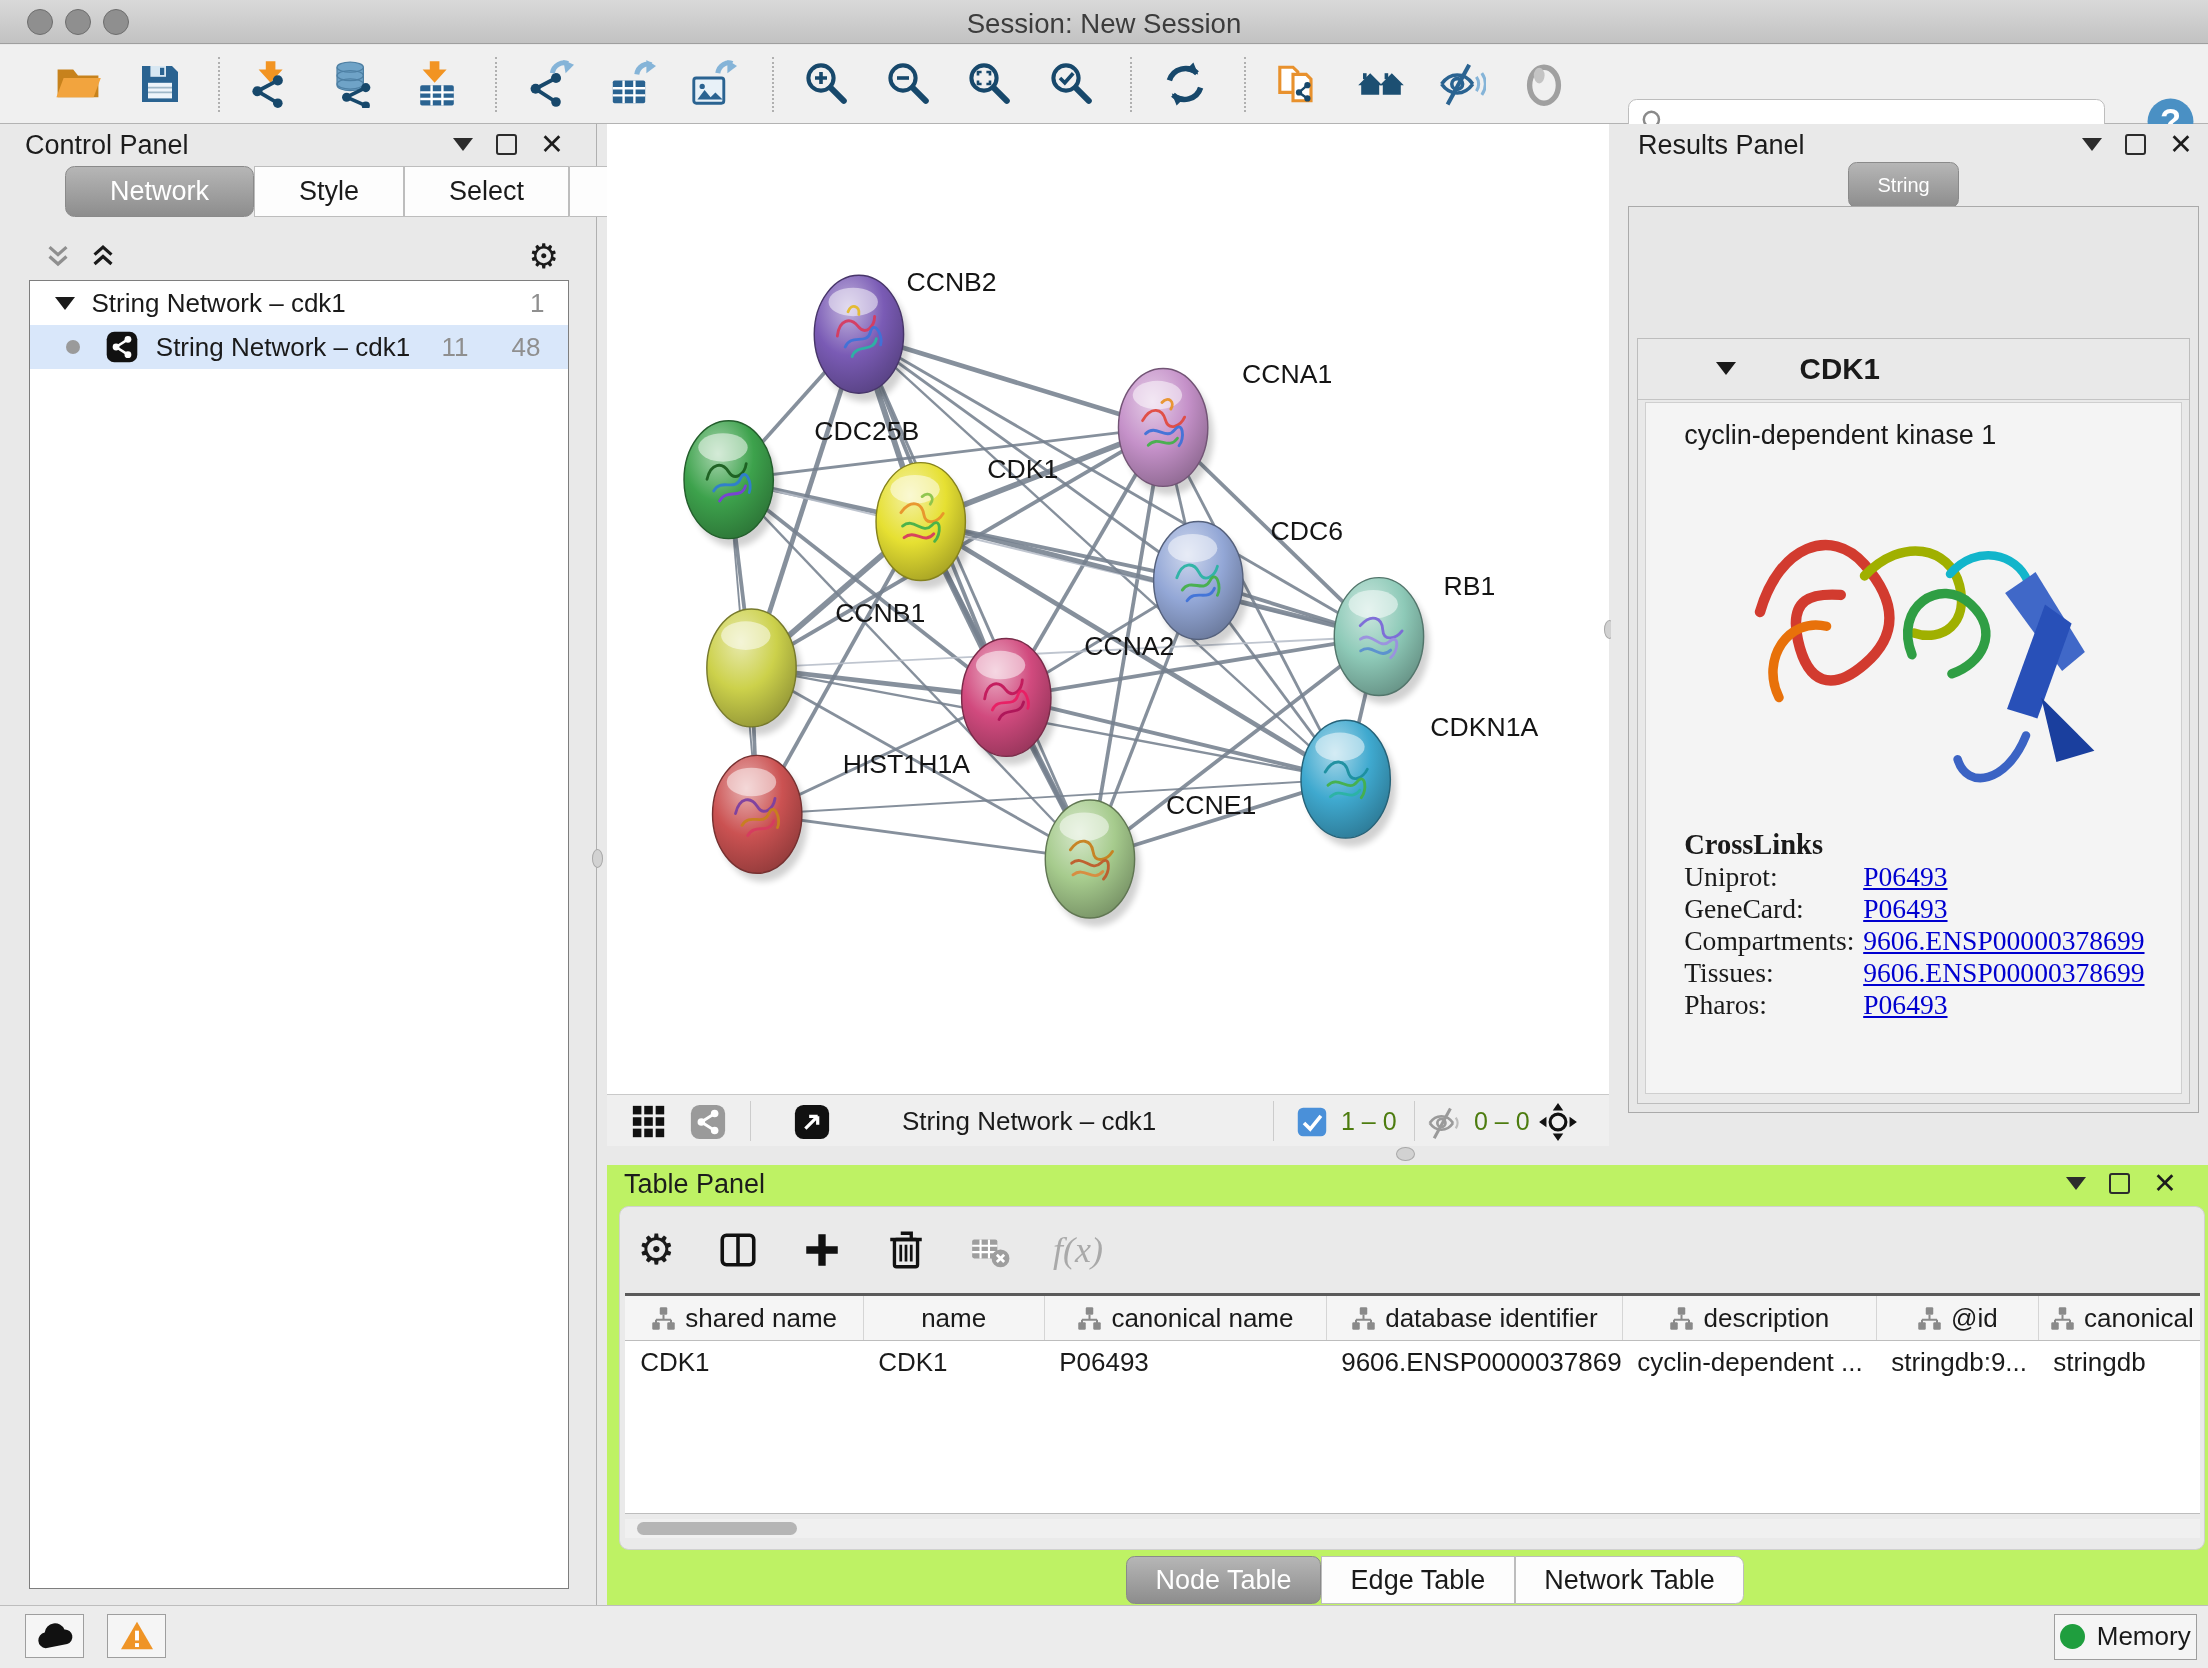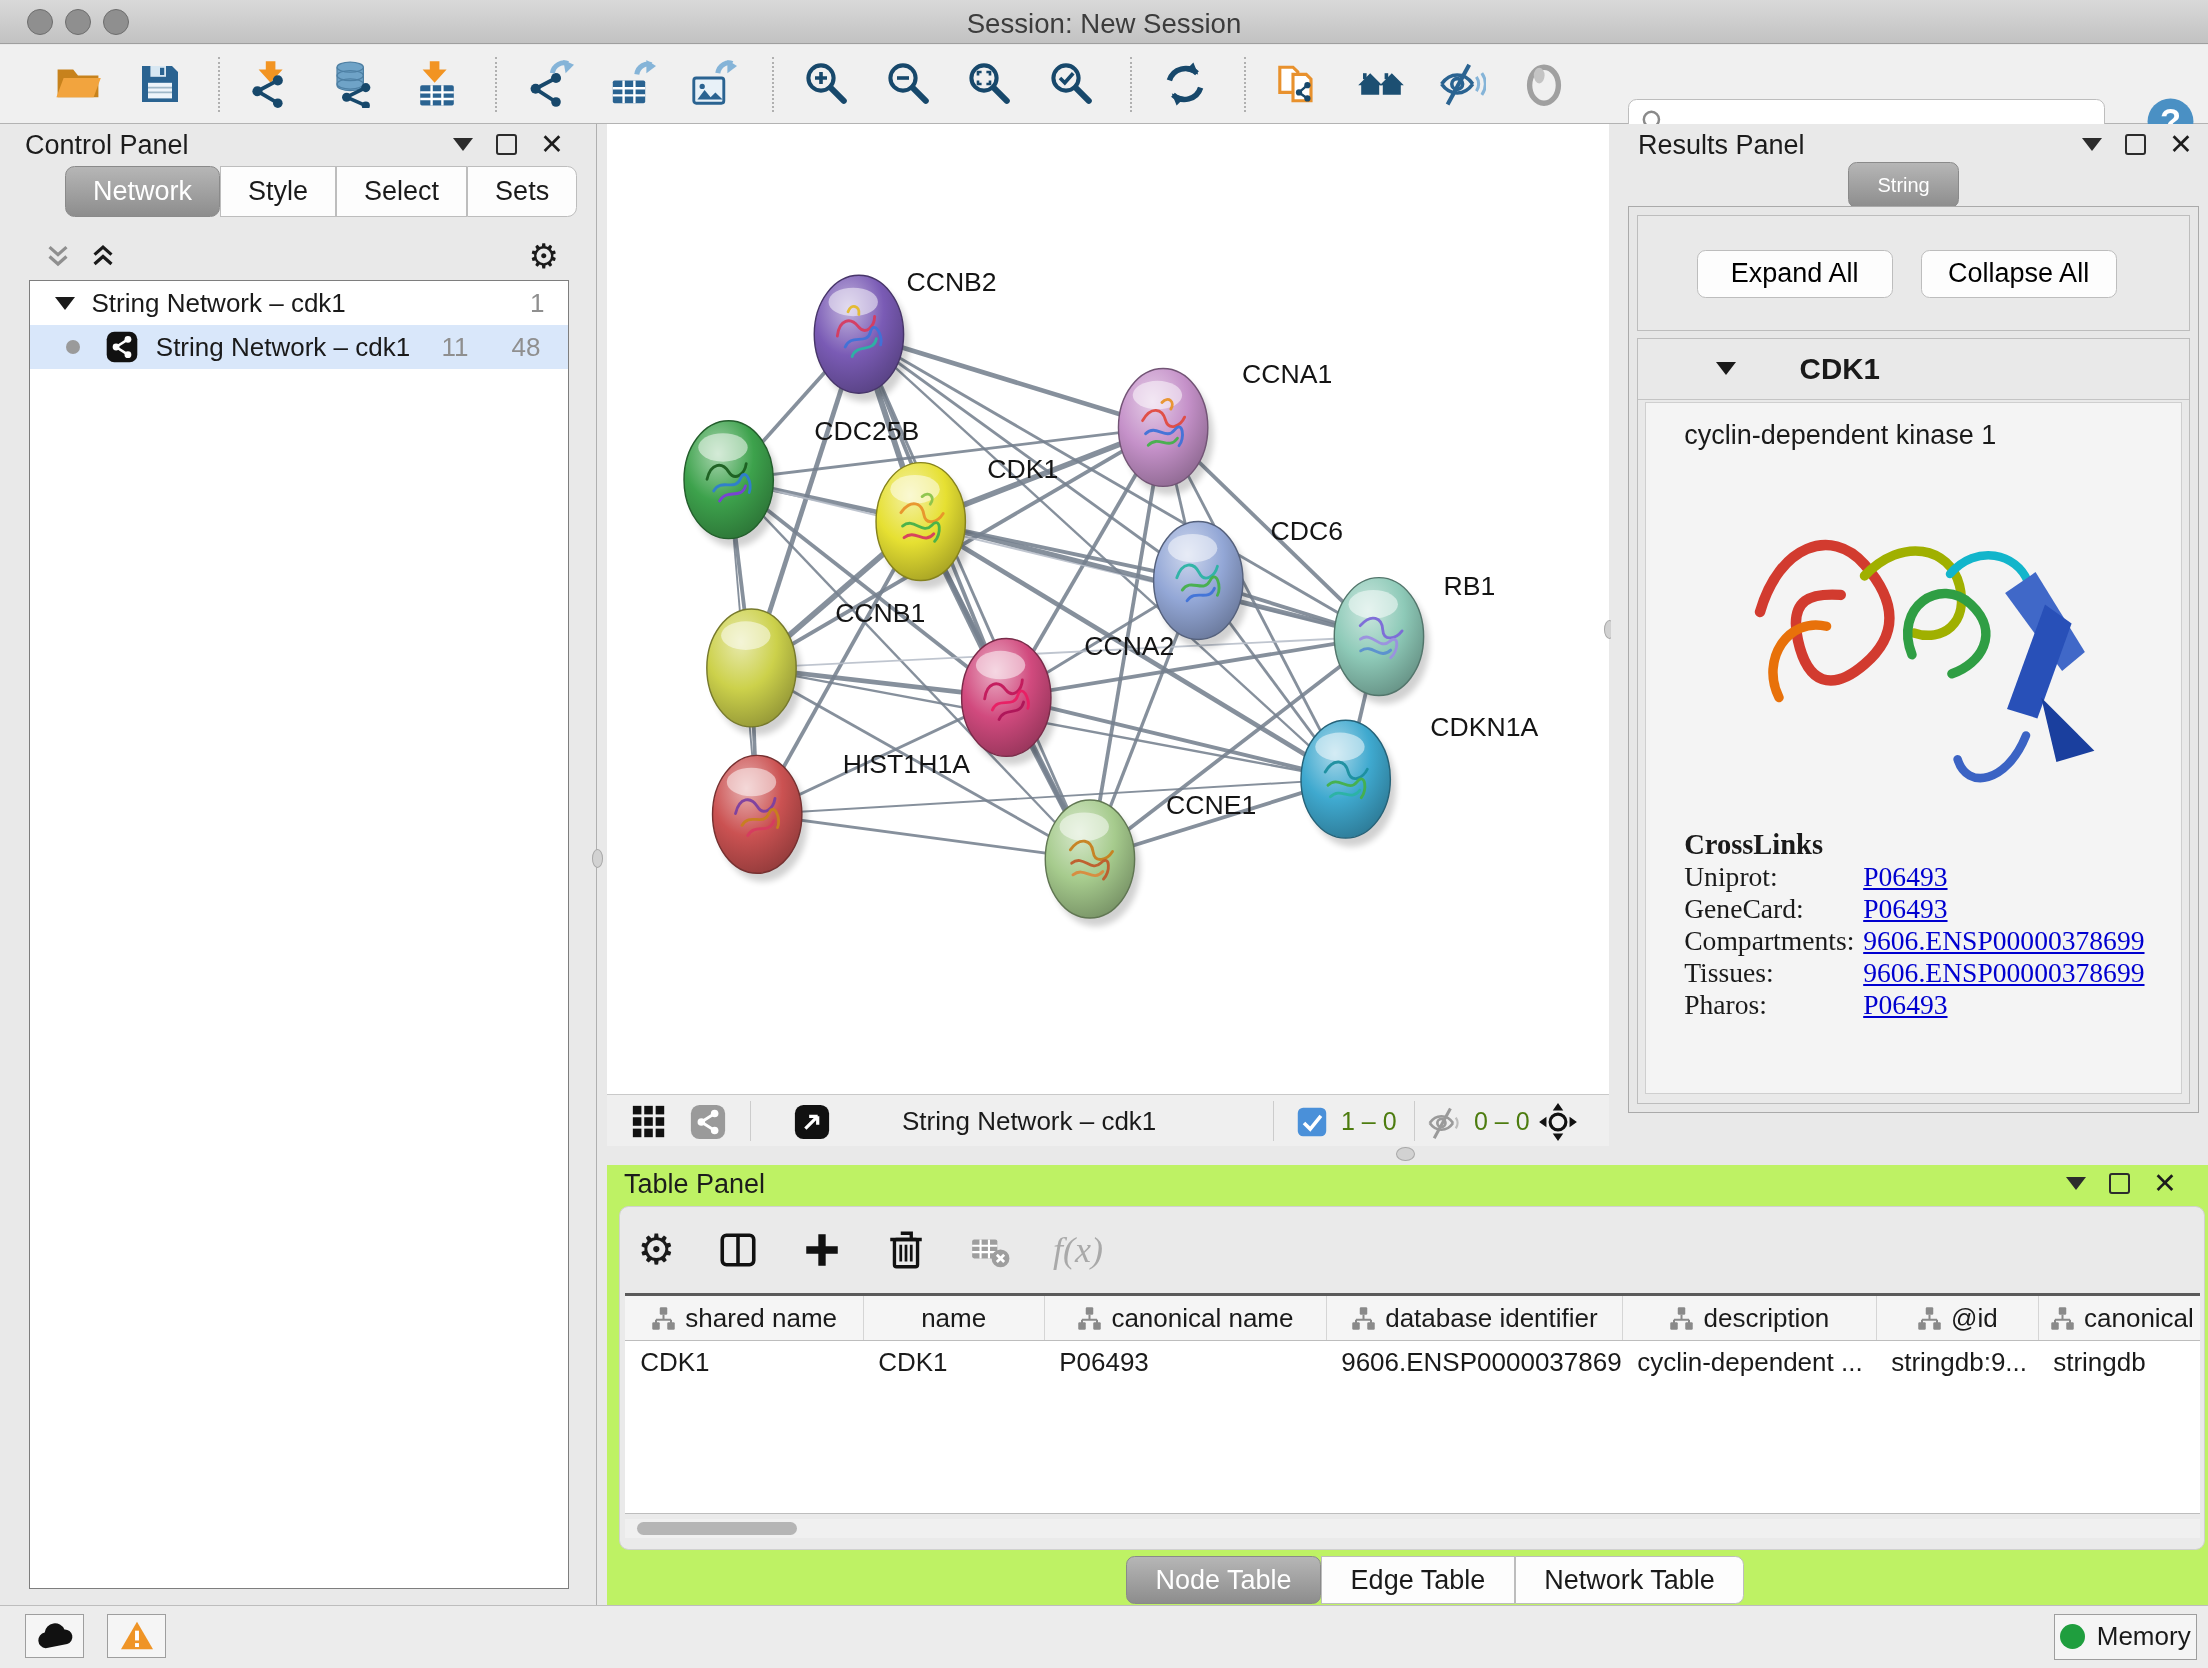--- a/index.html
+++ b/index.html
@@ -33,21 +33,21 @@
   .winctl { position:absolute; display:flex; align-items:center; gap:23px; }
   .wc-collapse { width:0; height:0; border-left:10.5px solid transparent; border-right:10.5px solid transparent; border-top:13.3px solid #2c2c2c; }
   .wc-max { width:21px; height:21px; border:2.9px solid #2c2c2c; border-radius:2.9px; }
   .wc-close { font-size:28.5px; font-weight:bold; color:#1c1c1c; line-height:21px; }
 
   
   #control-panel { position:absolute; left:0; top:124px; width:597px; height:1482px;
     background:#e9e9e9; border-right:1.9px solid #b0b0b0; }
   #cp-title { position:absolute; left:25px; top:5.7px; }
   #cp-tabs { position:absolute; left:65px; top:42px; display:flex; }
-  .cp-tab { height:51px; padding:0 27px; background:#fdfdfd; border:1px solid #bdbdbd;
+  .cp-tab { height:51px; padding:0 44px; background:#fdfdfd; border:1px solid #bdbdbd;
     font-size:27px; display:flex; align-items:center; }
   .cp-tab.active { background:linear-gradient(#b6b6b6,#8d8d8d); color:#fff; border-radius:9.5px; border-color:#8a8a8a; }
   .cp-tab:last-child { border-radius:0 9.5px 9.5px 0; }
   #cp-subheader { position:absolute; left:28.5px; top:110px; width:540px; height:44px;
     display:flex; align-items:center; }
   #cp-status { position:absolute; left:0; width:100%; text-align:center; font-size:26px; }
   .chev { margin-left:13.3px; }
   #cp-gear { position:absolute; right:9.5px; font-size:34px; color:#1a1a1a; line-height:34px; }
   #net-list { position:absolute; left:28.5px; top:156px; width:540px; height:1309px;
     background:#fff; border:1.9px solid #7e7e7e; }
@@ -634,24 +634,20 @@
 
   <div id="results-panel">
     <div id="rp-title" class="panel-title">Results Panel</div>
     <div class="winctl" style="right:15px; top:9.5px;">
       <div class="wc-collapse"></div>
       <div class="wc-max"></div>
       <div class="wc-close">✕</div>
     </div>
     <div id="rp-tab">String</div>
     <div id="rp-box">
-      <div id="rp-buttons">
-        <button class="rp-btn" style="left:59px">Expand All</button>
-        <button class="rp-btn" style="left:283px">Collapse All</button>
-      </div>
       <div id="rp-entry">
         <div id="rp-entry-header">
           <div class="tri-down"></div>
           <div id="rp-entry-name">CDK1</div>
         </div>
         <div id="rp-entry-body">
           <div id="rp-desc">cyclin-dependent kinase 1</div>
           <svg id="protein-img" width="399" height="361" viewBox="0 0 420 380">
             <g fill="none" stroke-linecap="round">
               <path d="M40 160 C60 90 115 70 150 110 S185 185 150 215 S90 235 80 190 S95 140 125 142" stroke="#d23b2f" stroke-width="11"></path>

